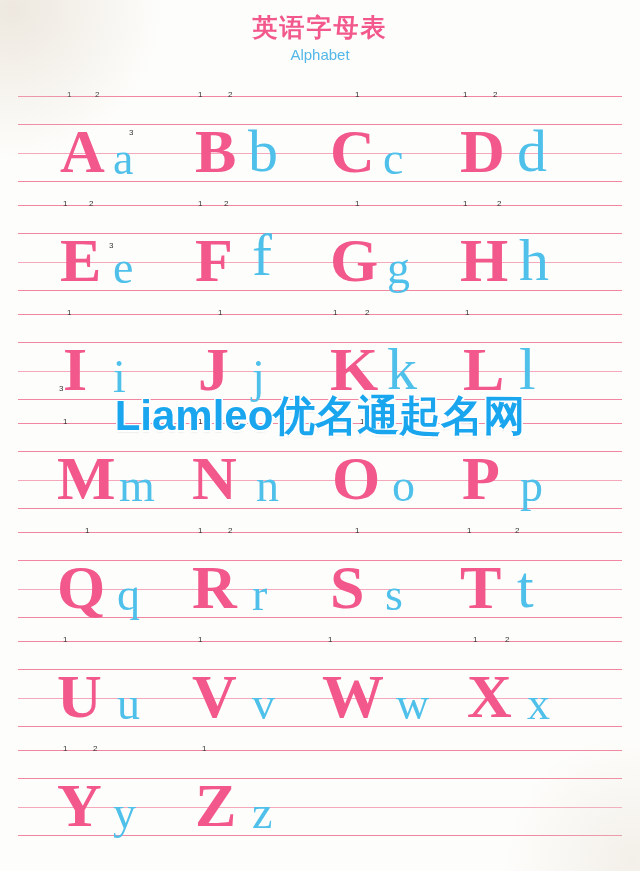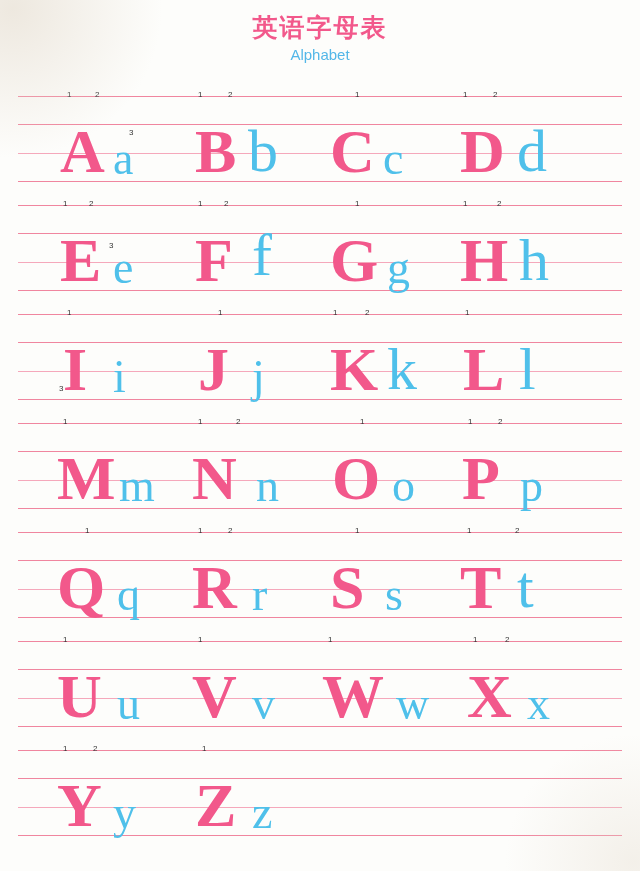--- a/index.html
+++ b/index.html
@@ -377,14 +377,15 @@
         <div class="pair" style="left:190px;">
           <span class="stroke-num" style="left:12px; top:2px;">1</span>
           <span class="glyph cap" style="left:5px; top:32px;">Z</span>
           <span class="glyph low" style="left:62px; top:48px;">z</span>
         </div>
       </div>
     </div>
 
   </div>
 
+  <div class="watermark">Liamleo优名通起名网</div>
 
 </div>
 
 </body></html>

